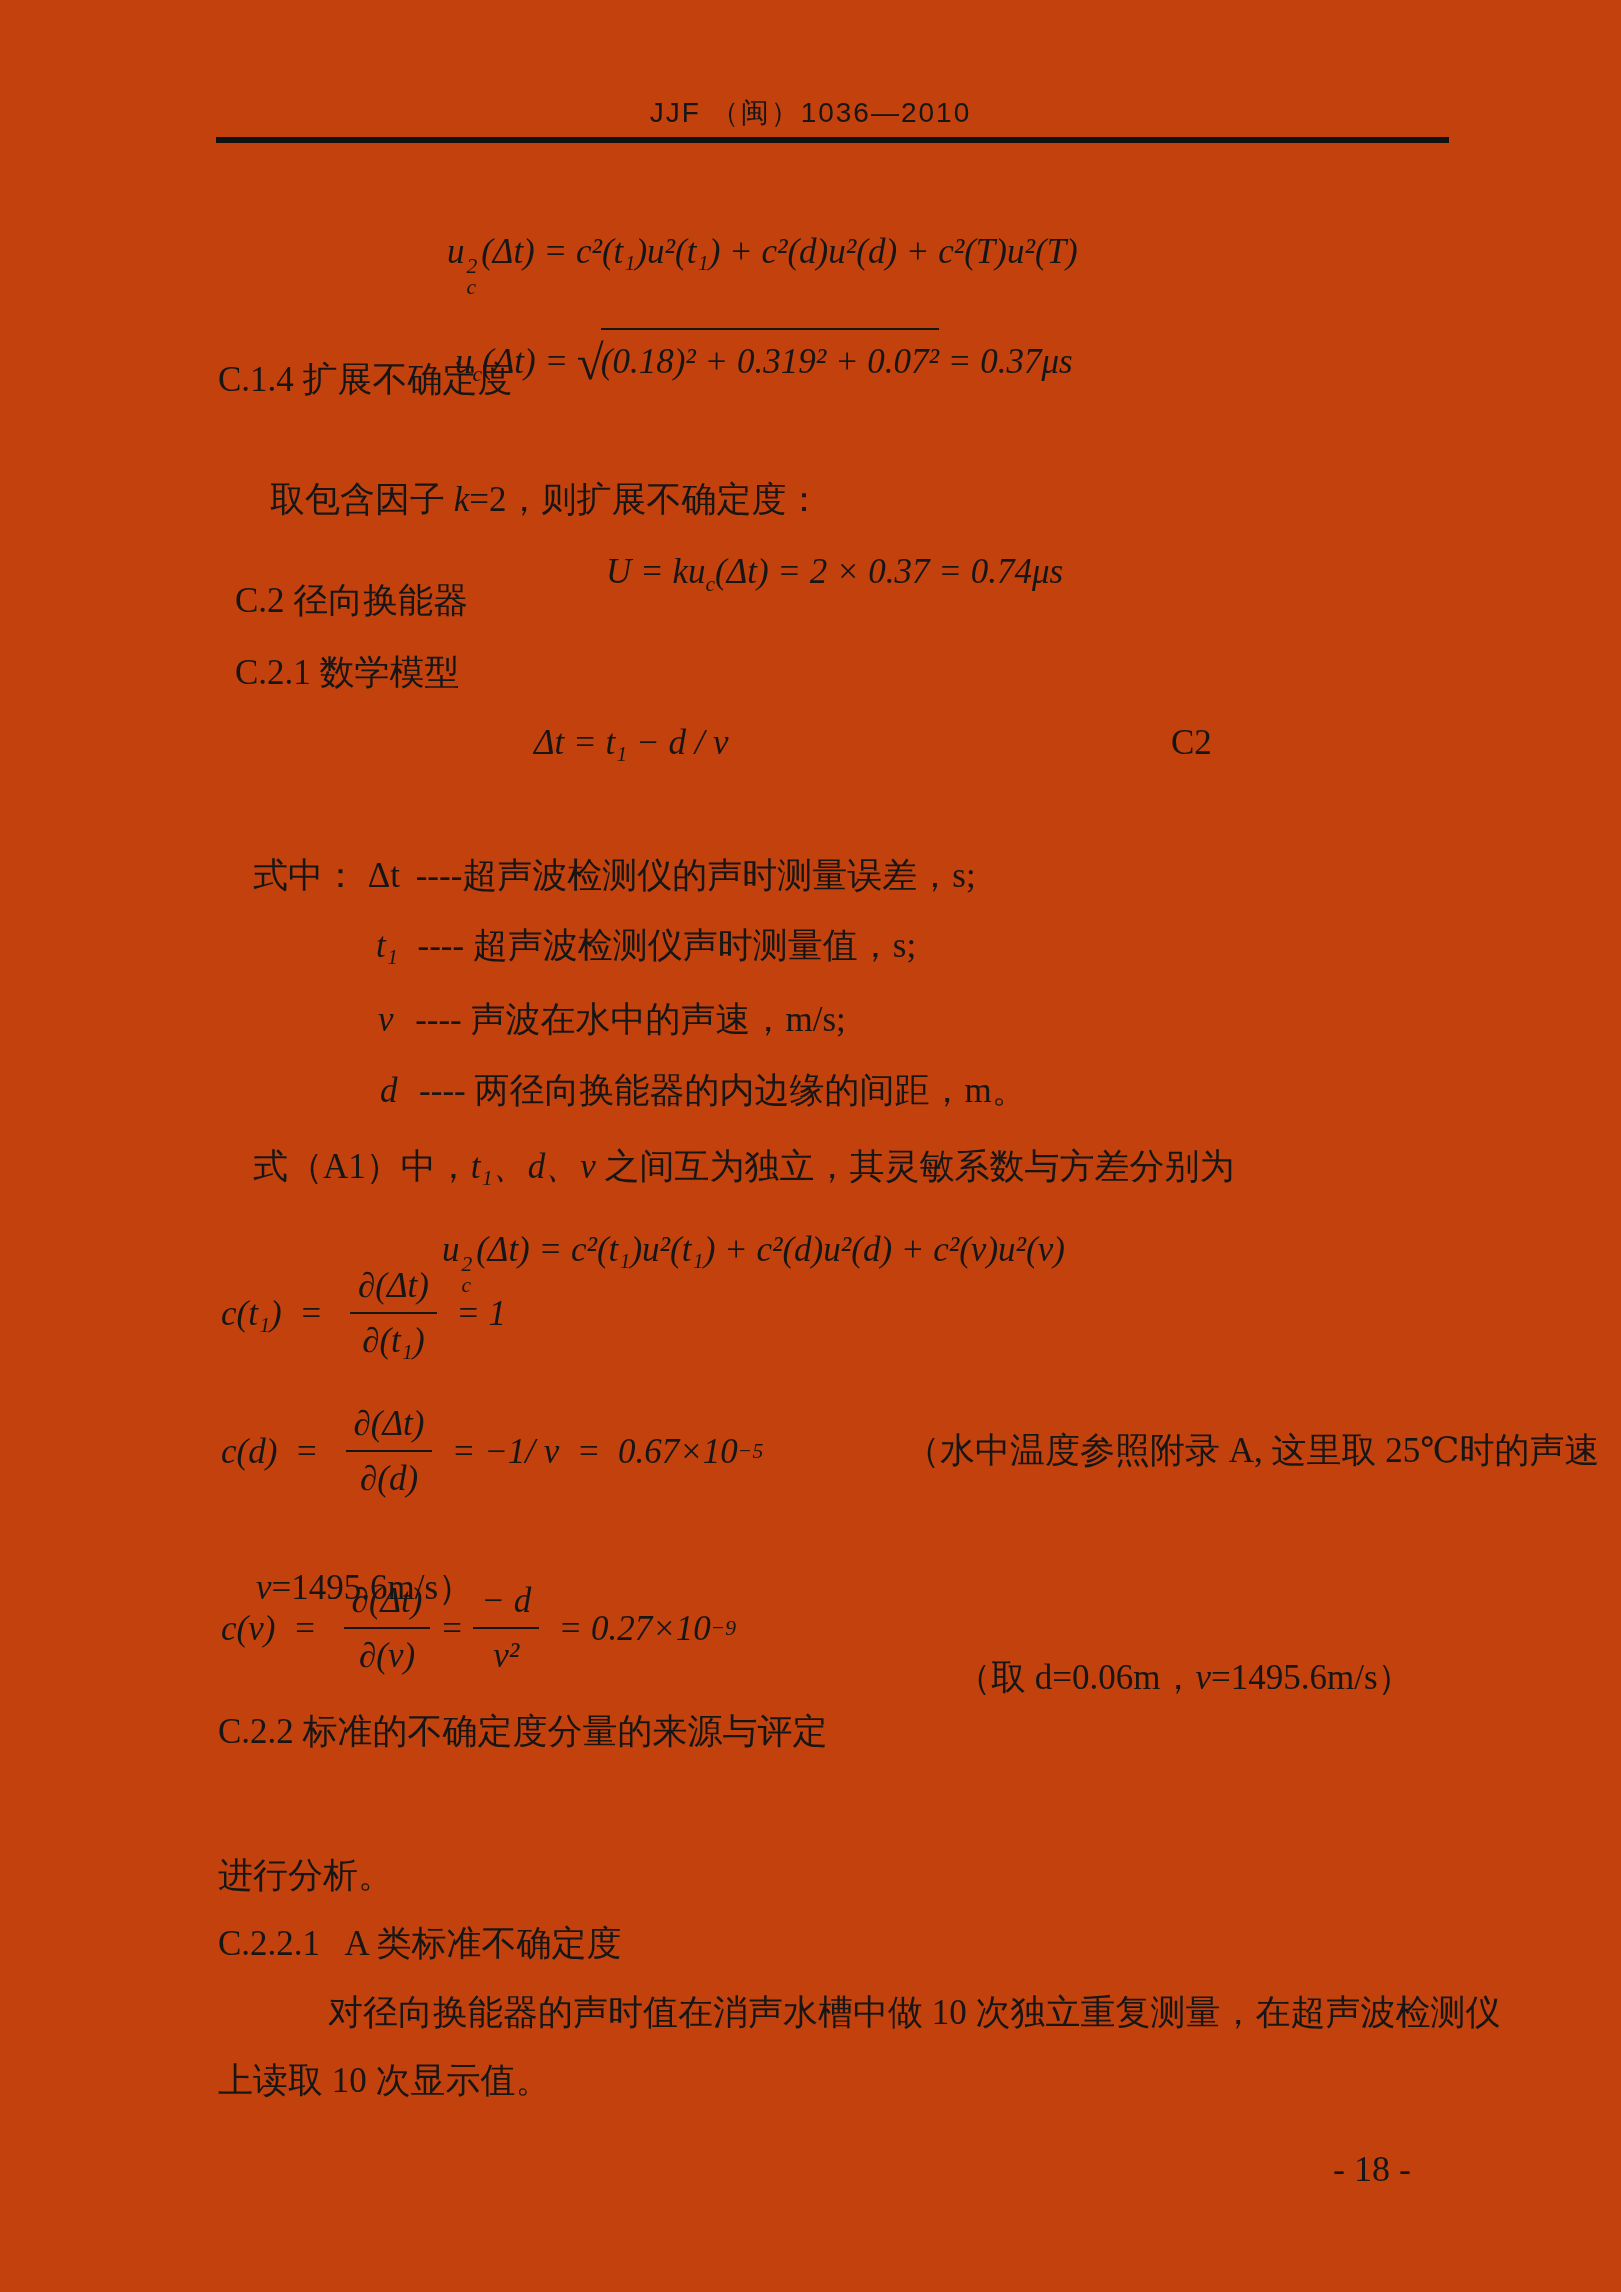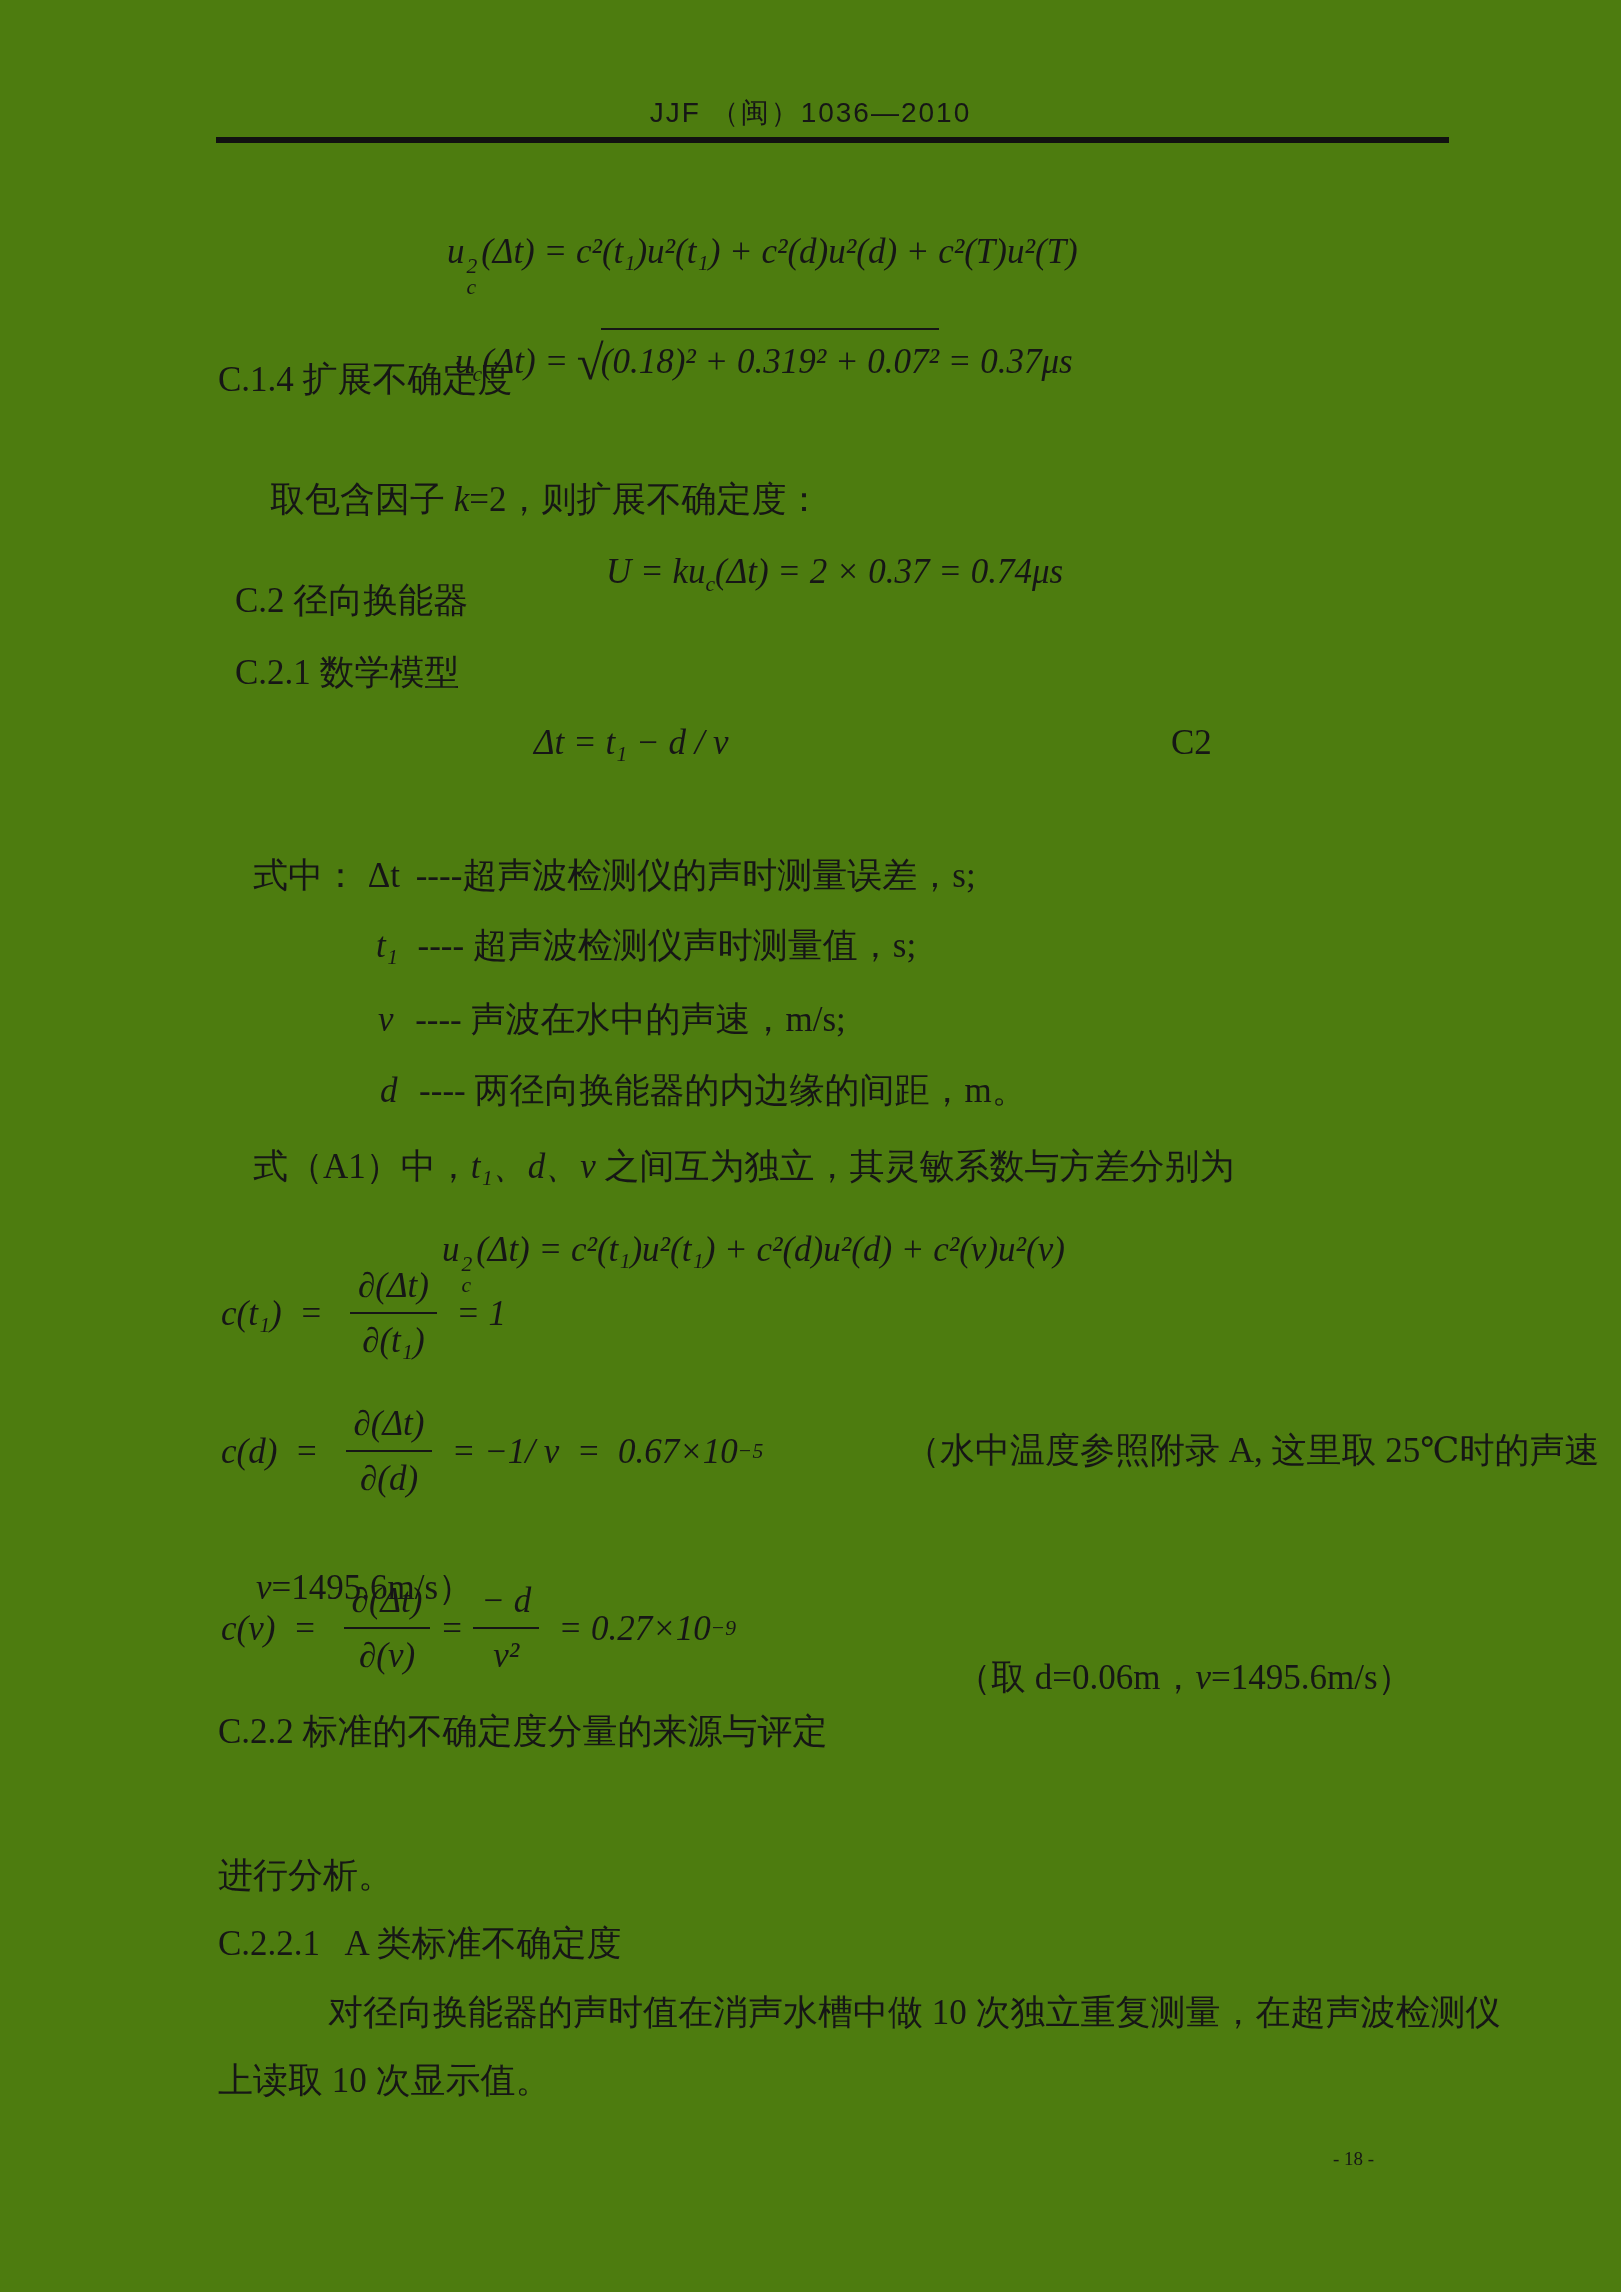--- a/index.html
+++ b/index.html
@@ -1,20 +1,20 @@
 <!DOCTYPE html>
 <html><head>
 <meta charset="utf-8">
 <style>
   html,body{margin:0;padding:0;background:#e8e8e8;}
   .page{
     position:relative;
     width:1621px;height:2293px;
     margin:0 auto;
-    background:#4d7c0f;
+    background:#c2410c;
     font-family:"Liberation Serif","DejaVu Serif",serif;
     color:#161616;
     overflow:hidden;
   }
   .line{
     position:absolute;
     white-space:pre;
     font-size:35px;
     line-height:49px;
   }
@@ -53,21 +53,21 @@
   .frac{
     display:inline-flex;flex-direction:column;align-items:center;
     margin:0 9.8px;
   }
   .frac .fr-num{display:block;padding:0 7.8px 4.9px;border-bottom:2.9px solid #161616;}
   .frac .fr-den{display:block;padding:4.9px 7.8px 0;}
   .gap-xs{margin-left:9.8px;}
   .pgnum{
     position:absolute;
     top:2148px;left:1333px;
-    font-size:19px;
+    font-size:36px;
     white-space:pre;
   }
 </style>
 </head>
 <body>
 
 <div class="page">
 
   <div class="hdr">JJF （闽）1036—2010</div>
   <div class="rule"></div>

